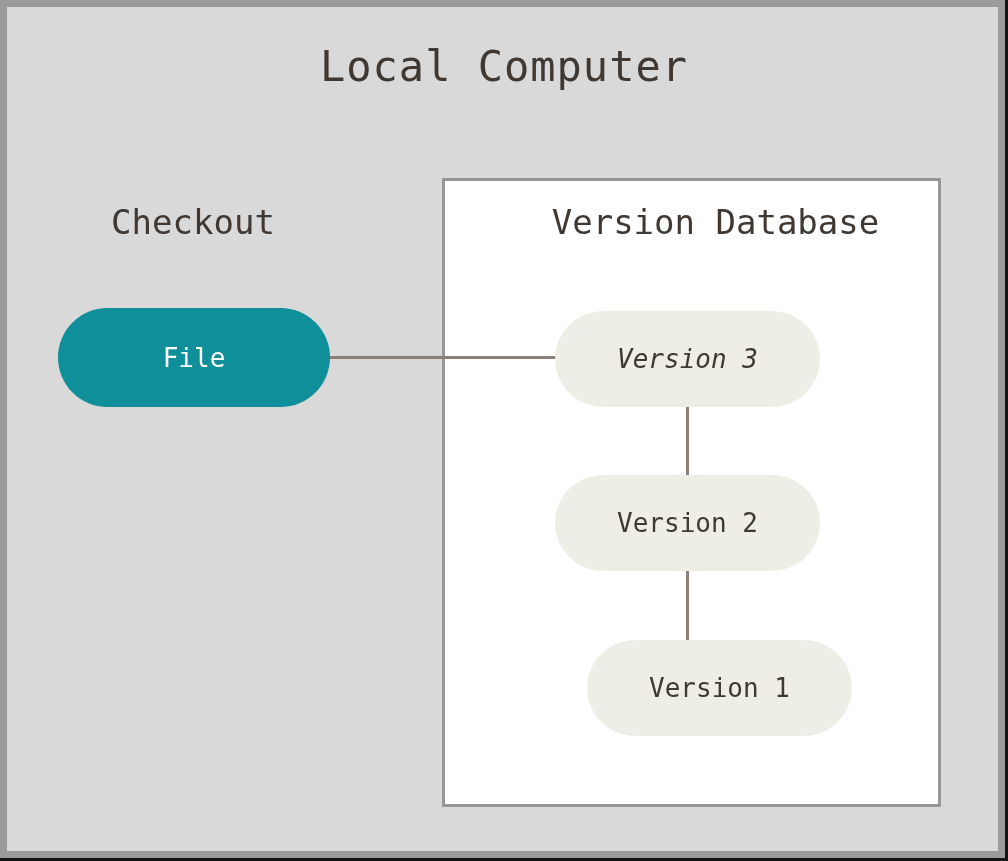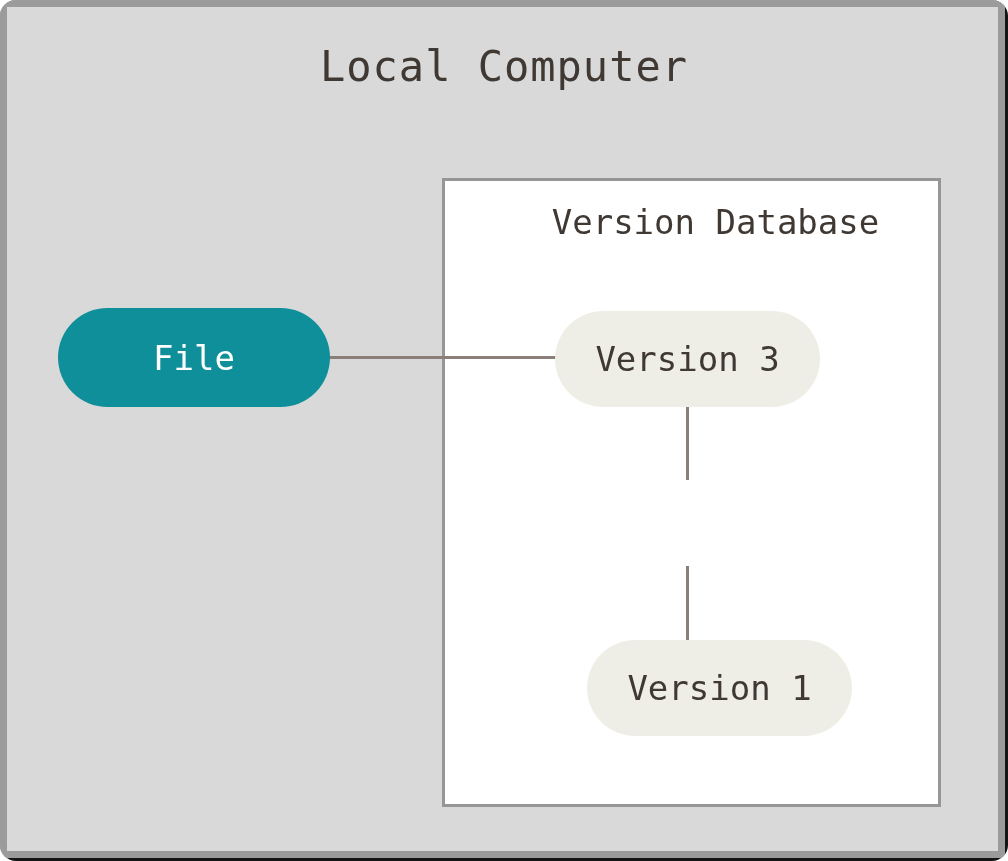--- a/index.html
+++ b/index.html
@@ -7,21 +7,20 @@
     --box_bg:#ffffff; --box_border:#969696; --connector:#8a8079;
     --file_fill:#0e8f9a; --file_text:#ffffff; --version_fill:#efeee6;
     --text_dark:#3f3833;
   }
   html,body{margin:0;padding:0;background:#fff;}
   .stage{
     position:relative; width:1008px; height:861px; overflow:hidden;
     background:var(--outer_edge);
     font-family:"DejaVu Sans Mono","Liberation Mono",monospace;
     color:var(--text_dark);
-    border-radius:16px;
   }
   .frame{
     position:absolute; left:0; top:0; width:1005px; height:858px;
     box-sizing:border-box; border:7px solid var(--frame_border);
     background:var(--canvas_bg);
   }
   .diagram-title{
     position:absolute; left:0; top:44px; width:1008px;
     text-align:center; font-size:42px; line-height:1.1;
     letter-spacing:1px;
@@ -39,52 +38,56 @@
     position:absolute; left:442px; top:204px; width:499px;
     text-align:center; font-size:34px; line-height:1.1; z-index:3;padding-left:24px;
   }
   .edge{ position:absolute; background:var(--connector); z-index:1; }
   .edge-h{ left:320px; top:356px; width:240px; height:3px; }
   .edge-v1{ left:686px; top:400px; width:3px; height:80px; }
   .edge-v2{ left:686px; top:566px; width:3px; height:80px; }
   .pill{
     position:absolute; z-index:2;
     display:flex; align-items:center; justify-content:center;
-    font-size:34px; border-radius:50px;
+    font-size:26px; border-radius:50px;
     background:var(--version_fill); color:var(--text_dark);
   }
   .pill-file{
     left:58px; top:308px; width:272px; height:99px;
     background:var(--file_fill); color:var(--file_text);
   }
-  .pill-v3{ left:555px; top:311px; width:265px; height:96px; }
+  .pill-v3{ left:555px; top:311px; width:265px; height:96px;font-style:italic; }
   .pill-v2{ left:555px; top:475px; width:265px; height:96px; }
   .pill-v1{ left:587px; top:640px; width:265px; height:96px; }
 </style>
 </head>
 <body>
 
 <div class="stage">
   <div class="frame"></div>
 
   <div class="diagram-title">Local Computer</div>
 
+  <div class="section-label checkout-label">Checkout</div>
 
   <div class="db-box"></div>
   <div class="db-title">Version Database</div>
 
   <div class="edge edge-h"></div>
   <div class="edge edge-v1"></div>
   <div class="edge edge-v2"></div>
 
   <div class="pill pill-file">
     <span>File</span>
   </div>
 
   <div class="pill pill-v3">
     <span>Version 3</span>
   </div>
 
+  <div class="pill pill-v2">
+    <span>Version 2</span>
+  </div>
 
   <div class="pill pill-v1">
     <span>Version 1</span>
   </div>
 </div>
 
 </body></html>

